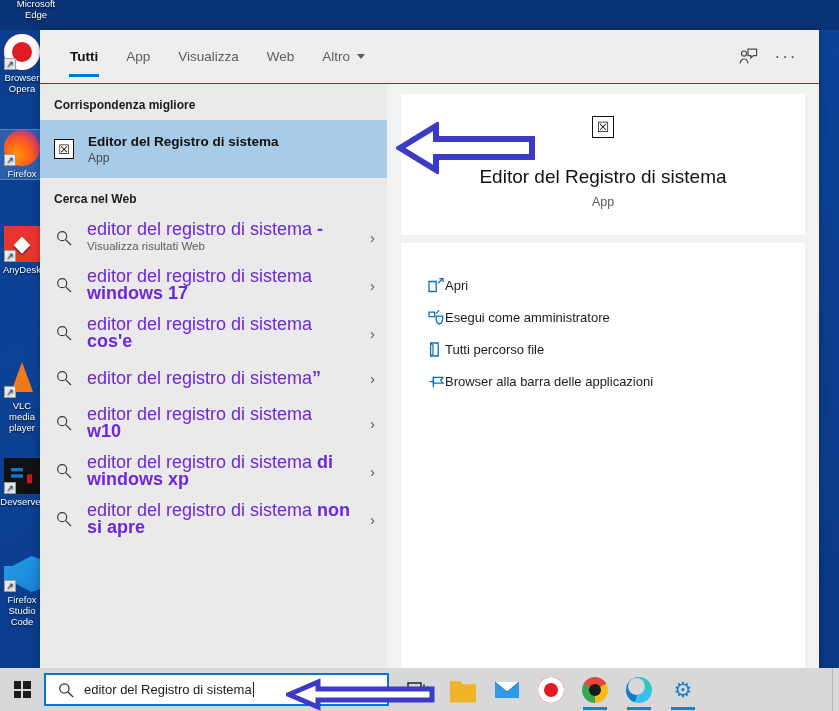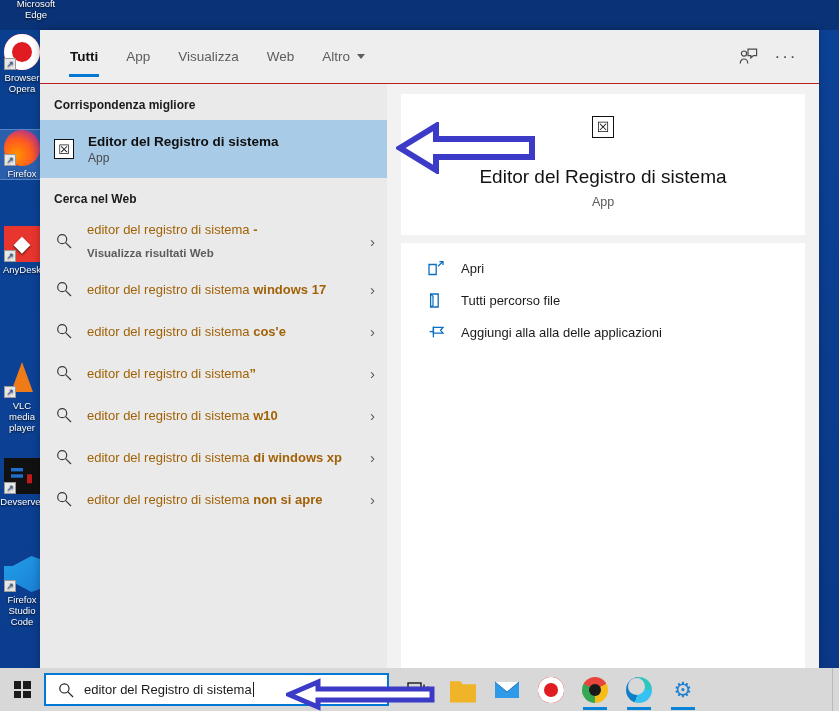--- a/index.html
+++ b/index.html
@@ -144,23 +144,23 @@
     font-size: 13px; line-height: 1; color: #111;
   }
 
   .suggest {
     display: flex; align-items: center; gap: 13px;
     min-height: 42px; padding: 7px 12px 7px 14px;
     cursor: default;
   }
   .sg-icon { width: 20px; flex: none; display: flex; justify-content: center; color: #3a3a3a; }
   .sg-texts { flex: 1; min-width: 0; }
-  .sg-line { font-size: 13px; color: #a16207; line-height: 17px; }
+  .sg-line { font-size: 18px; color: #6d28d9; line-height: 17px; }
   .sg-line b { font-weight: bold; }
-  .sg-sub { font-size: 11.5px; color: #5c5c5c; line-height: 15px; margin-top: 8px; font-weight: bold; }
+  .sg-sub { font-size: 11.5px; color: #5c5c5c; line-height: 15px; margin-top: 1px; }
   .sg-chevron { flex: none; color: #5a5a5a; font-size: 15px; padding-left: 6px; }
 
   
   #preview {
     flex: 1; min-width: 0;
     background: #f2f2f2;
     padding: 10px 14px 0 14px;
     display: flex; flex-direction: column;
   }
   #preview-card {
@@ -173,21 +173,21 @@
   }
   .missing-icon.big { width: 22px; height: 22px; font-size: 14px; }
   #preview-title { font-size: 19px; color: #121212; line-height: 26px; }
   #preview-sub { font-size: 12.5px; color: #5a5a5a; margin-top: 5px; }
 
   #actions-card {
     background: #fff; margin-top: 8px; flex: 1;
     padding: 18px 0 0 0;
   }
   .action {
-    display: flex; align-items: flex-start; gap: 16px;
+    display: flex; align-items: flex-end; 
     height: 32px; padding: 0 0 0 26px;
     font-size: 13px; color: #1b1b1b;
     cursor: default;
   }
   .action .act-icon {
     width: 18px; flex: none;
     display: flex; align-items: center; justify-content: center;
     color: #0a6fc2;
   }
   .action .act-icon svg { display: block; }
@@ -504,41 +504,51 @@
           <span class="act-icon">
             <svg width="16" height="15" viewBox="0 0 16 15" aria-hidden="true">
               <path d="M1 3.5h7.2v10H1z" fill="none" stroke="#0a6fc2" stroke-width="1.3"></path>
               <path d="M10 5.2 15 .6" stroke="#0a6fc2" stroke-width="1.3" fill="none"></path>
               <path d="M11.4.6H15v3.5" fill="none" stroke="#0a6fc2" stroke-width="1.3"></path>
             </svg>
           </span>
           <span>Apri</span>
         </div>
 
+        <div class="action">
+          <span class="act-icon">
+            <svg width="16" height="15" viewBox="0 0 16 15" aria-hidden="true">
+              <path d="M1 2.2h5.6v4.4H1z" fill="none" stroke="#0a6fc2" stroke-width="1.3"></path>
+              <path d="M7.6 3.6 11.4.4" stroke="#0a6fc2" stroke-width="1.2" fill="none"></path>
+              <path d="M8.2 6.2h6.4v3.4c0 2.4-1.8 3.9-3.2 4.6-1.4-.7-3.2-2.2-3.2-4.6z" fill="none" stroke="#0a6fc2" stroke-width="1.3"></path>
+            </svg>
+          </span>
+          <span>Esegui come amministratore</span>
+        </div>
 
         <div class="action">
           <span class="act-icon">
             <svg width="14" height="15" viewBox="0 0 14 15" aria-hidden="true">
               <path d="M1.6 1h7.6v13H1.6z" fill="none" stroke="#0a6fc2" stroke-width="1.3"></path>
               <path d="M1.6 1 4 3.2v9.2L1.6 14" fill="none" stroke="#0a6fc2" stroke-width="1.2"></path>
             </svg>
           </span>
           <span>Tutti percorso file</span>
         </div>
 
 
         <div class="action">
           <span class="act-icon">
             <svg width="17" height="14" viewBox="0 0 17 14" aria-hidden="true">
               <path d="M5.4 1.6v10.8" stroke="#0a6fc2" stroke-width="1.3" fill="none"></path>
               <path d="M5.4 2.4h9.6l-2.4 2.9 2.4 2.9H5.4z" fill="none" stroke="#0a6fc2" stroke-width="1.3"></path>
               <path d="M1.6 6.6h3.8" stroke="#0a6fc2" stroke-width="1.3" fill="none"></path>
             </svg>
           </span>
-          <span>Aggiungi alla alla delle applicazioni</span>
+          <span>Browser alla barra delle applicazioni</span>
         </div>
       </div>
     </div>
 
   </div>
 </div>
 
 <div id="taskbar">
   <div id="start-button">
     <span class="win-logo">

